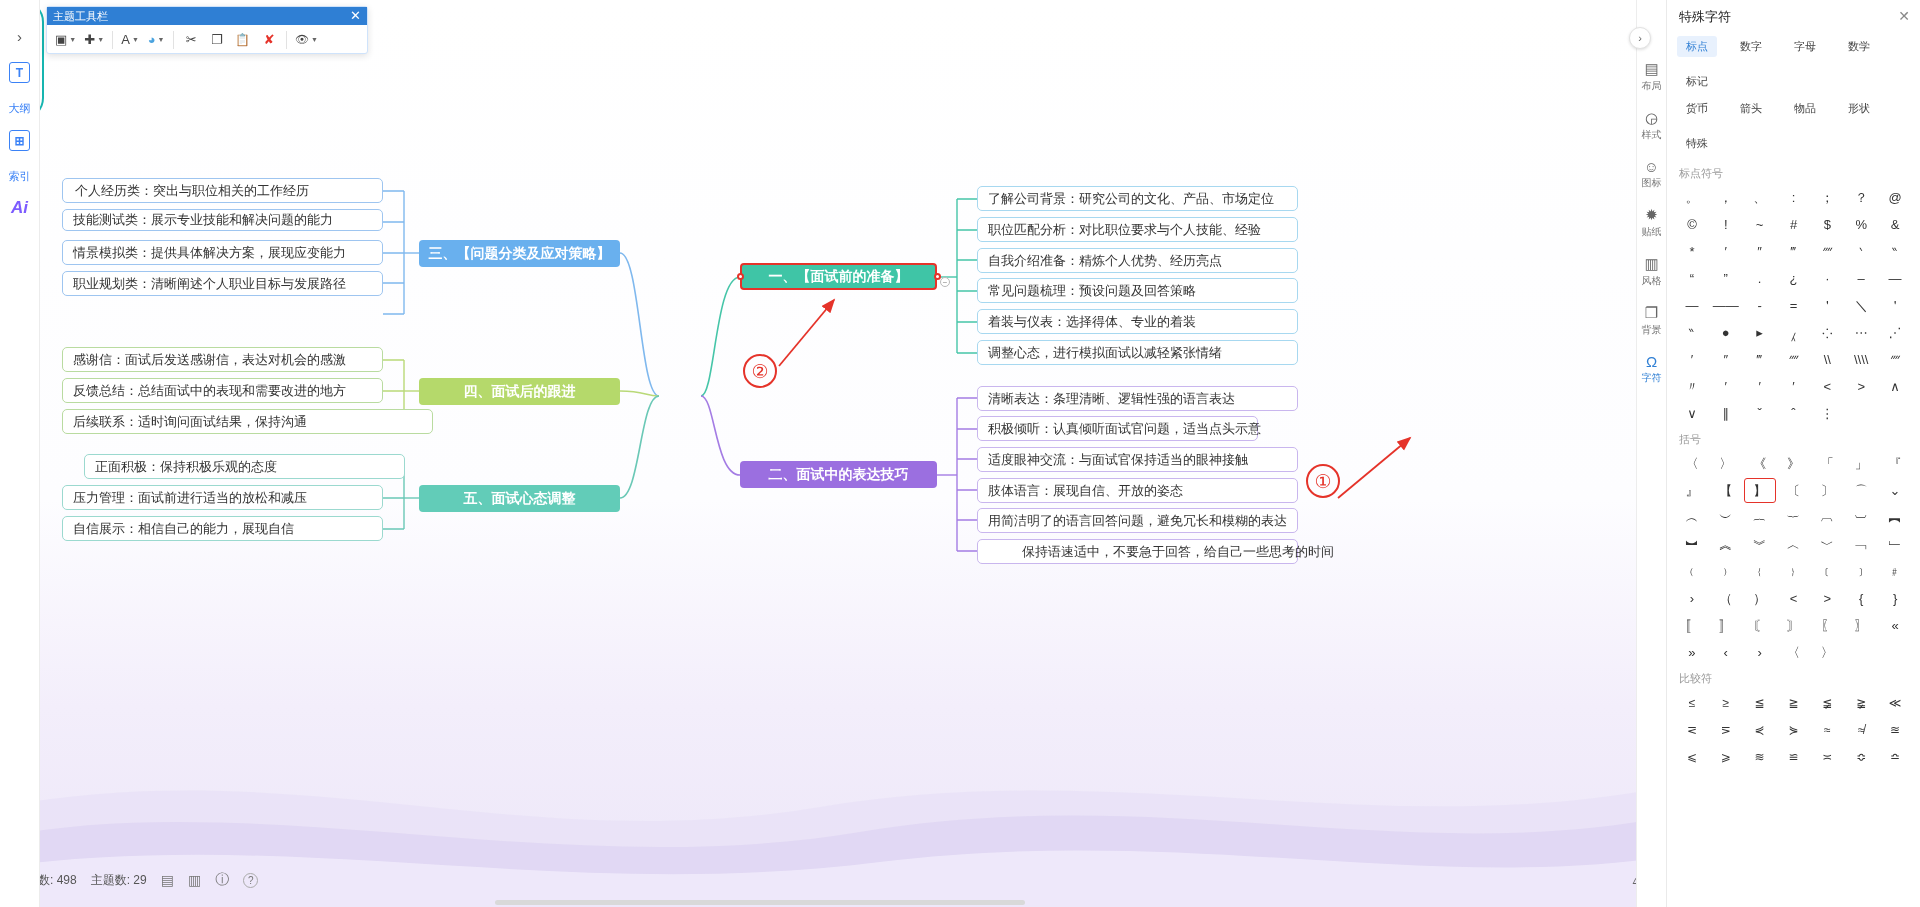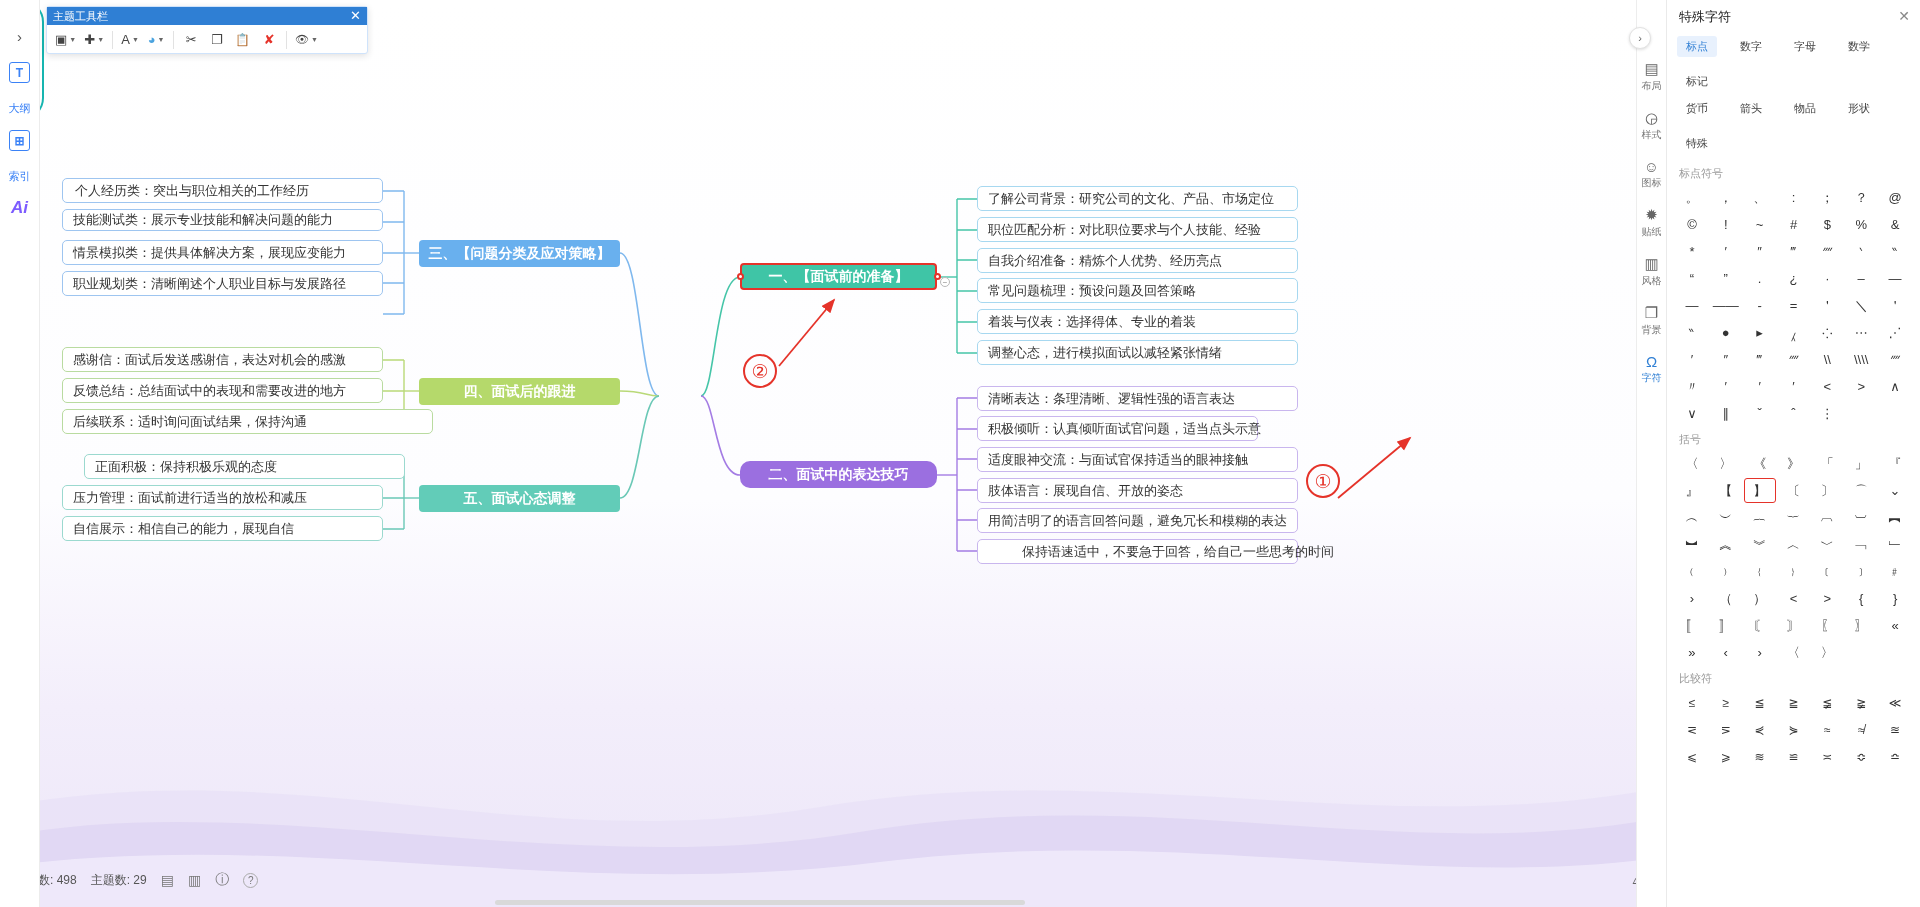--- a/index.html
+++ b/index.html
@@ -207,21 +207,21 @@
 
   <div class="node branch" style="left:419px; top:240px; width:201px; height:27px; background:#69b0ee;">三、【问题分类及应对策略】</div>
   <div class="node branch" style="left:419px; top:378px; width:201px; height:27px; background:#b5d96b;">四、面试后的跟进</div>
   <div class="node branch" style="left:419px; top:485px; width:201px; height:27px; background:#62ccb8;">五、面试心态调整</div>
 
   <div class="node branch sel-node" style="left:740px; top:263px; width:197px; height:27px; background:#3fc5a6;">一、【面试前的准备】</div>
   <div class="handle" style="left:737px; top:273px;"></div>
   <div class="handle" style="left:934px; top:273px;"></div>
   <div style="position:absolute;left:940px;top:277px;width:10px;height:10px;border:1.4px solid #b9b9b9;border-radius:50%;background:#fff;font-size:8px;color:#888;display:flex;align-items:center;justify-content:center;">−</div>
 
-  <div class="node branch" style="left:740px; top:461px; width:197px; height:27px; background:#9b6fe0;border-radius:10px;">二、面试中的表达技巧</div>
+  <div class="node branch" style="left:740px; top:461px; width:197px; height:27px; background:#9b6fe0;">二、面试中的表达技巧</div>
 
   <div class="node leaf blue" style="left:62px; top:178px; width:321px; height:25px;padding-left:12px;">个人经历类：突出与职位相关的工作经历</div>
   <div class="node leaf blue" style="left:62px; top:209px; width:321px; height:22px;">技能测试类：展示专业技能和解决问题的能力</div>
   <div class="node leaf blue" style="left:62px; top:240px; width:321px; height:25px;">情景模拟类：提供具体解决方案，展现应变能力</div>
   <div class="node leaf blue" style="left:62px; top:271px; width:321px; height:25px;">职业规划类：清晰阐述个人职业目标与发展路径</div>
 
   <div class="node leaf green" style="left:62px; top:347px; width:321px; height:25px;">感谢信：面试后发送感谢信，表达对机会的感激</div>
   <div class="node leaf green" style="left:62px; top:378px; width:321px; height:25px;">反馈总结：总结面试中的表现和需要改进的地方</div>
   <div class="node leaf green" style="left:62px; top:409px; width:371px; height:25px;">后续联系：适时询问面试结果，保持沟通</div>
 

